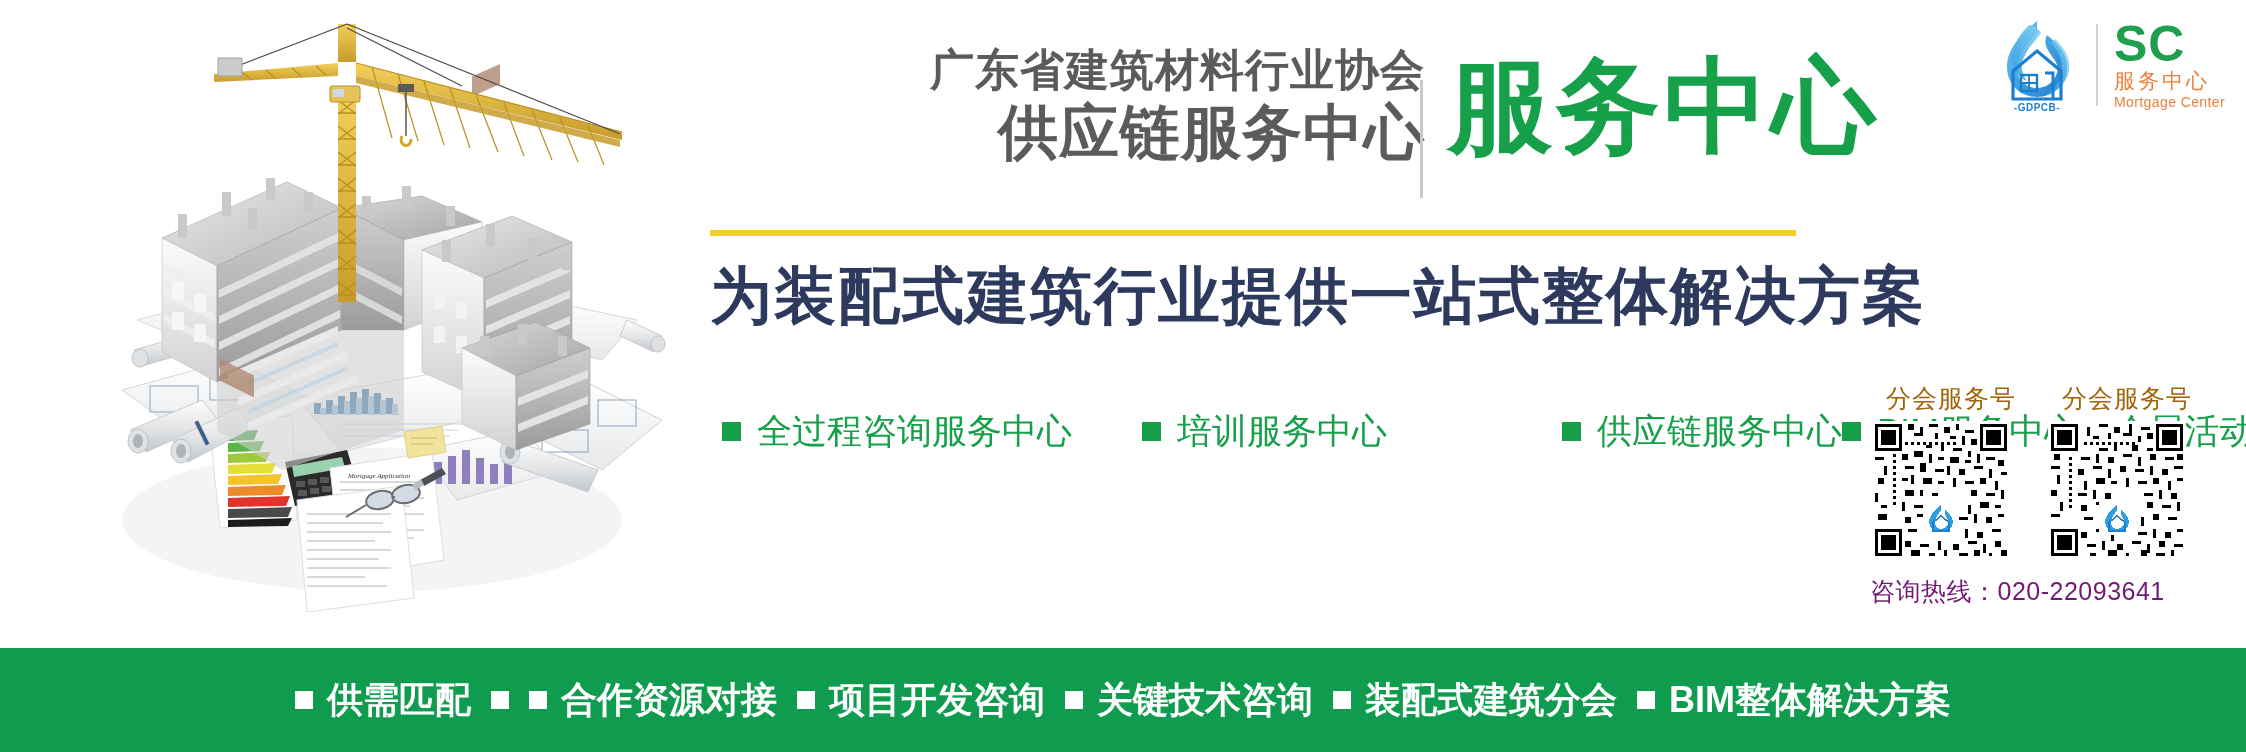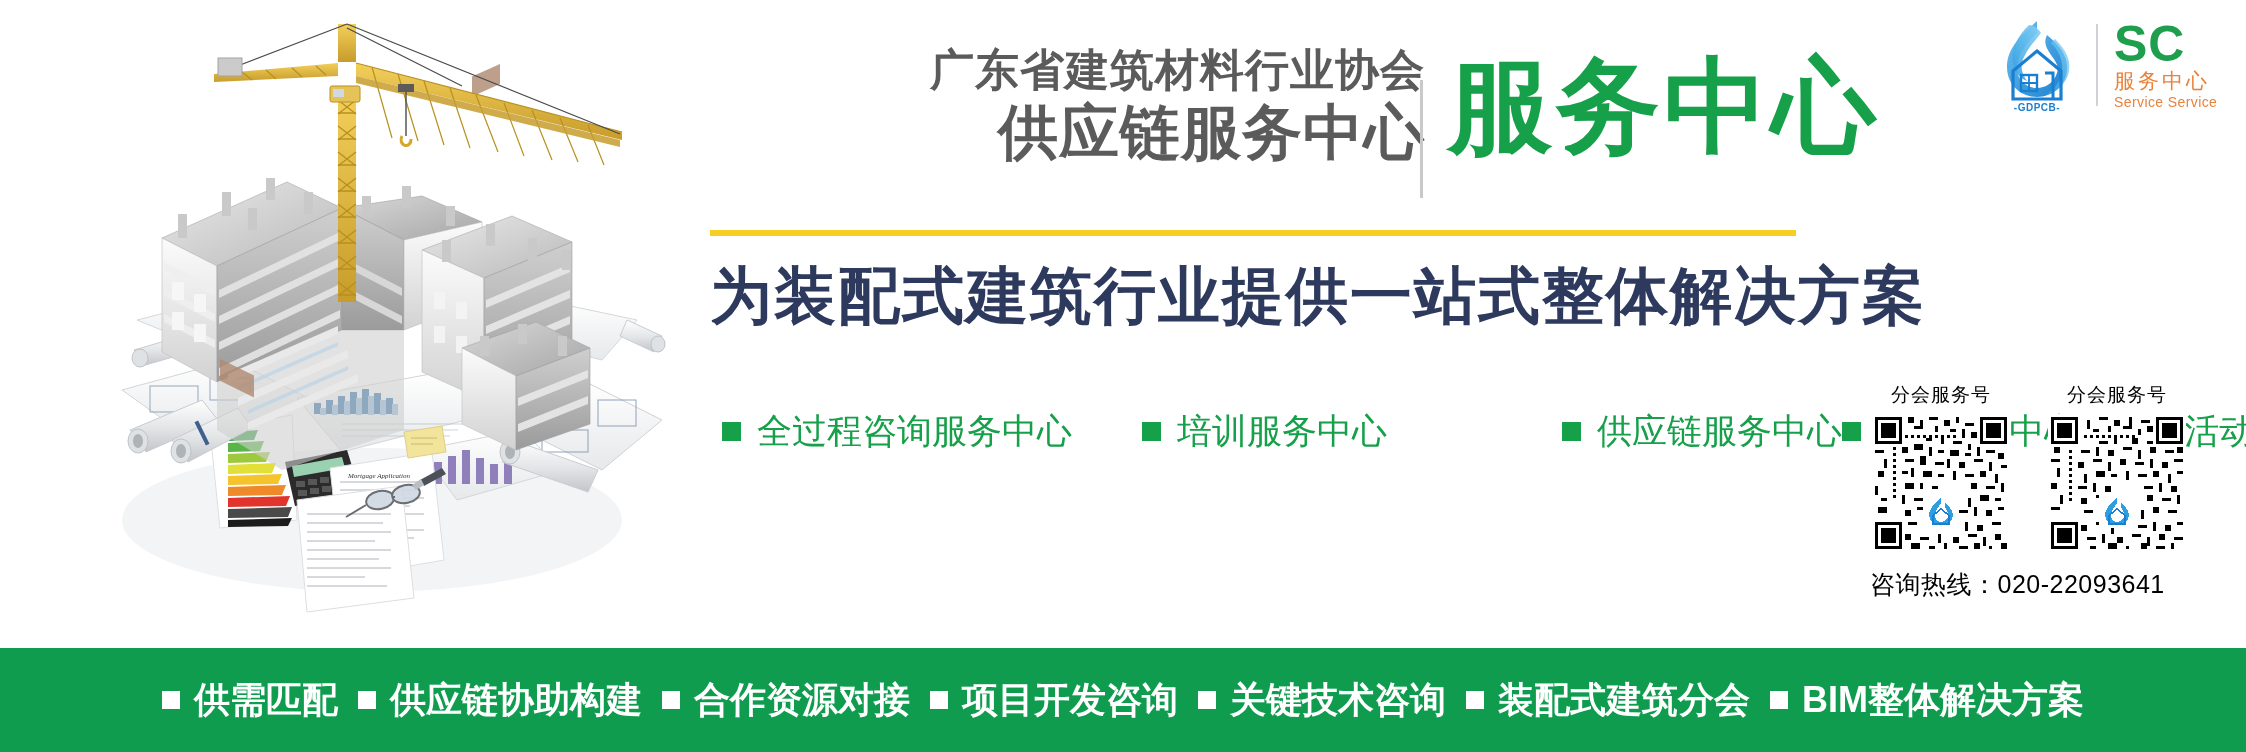--- a/index.html
+++ b/index.html
@@ -70,26 +70,26 @@
   #logo-sep{ width:2px; height:82px; background:#cfd3d8; margin:0 16px 0 6px; flex:0 0 auto; }
   #logo-text{ display:flex; flex-direction:column; justify-content:center; }
   #logo-sc{ font-size:50px; line-height:48px; font-weight:bold; color:#1f9e4d; letter-spacing:1px; }
   #logo-cn{ font-size:21px; line-height:26px; color:#e8823c; letter-spacing:3px; }
   #logo-en{ font-size:14px; line-height:17px; color:#e8823c; letter-spacing:.4px; }
 
   
   #qr-block{ position:absolute; left:1866px; top:382px; width:372px; }
   #qr-row{ display:flex; gap:26px; }
   .qr-item{ width:150px; }
-  .qr-label{ font-size:19px; color:#000000; text-align:center; letter-spacing:1px;
+  .qr-label{ font-size:25px; color:#a16207; text-align:right; letter-spacing:1px;
              margin-bottom:6px; white-space:nowrap; }
   .qr-img{ width:138px; height:138px; margin:0 auto; position:relative;
            background:#fff; }
   .qr-img svg{ display:block; }
-  #hotline{ margin-top:16px; font-size:25px; color:#000000; letter-spacing:.5px;
+  #hotline{ margin-top:16px; font-size:25px; color:#701a75; letter-spacing:.5px;
             white-space:nowrap; padding-left:4px; }
 
   
   #footer{
     position:absolute; left:0; top:648px; width:2246px; height:104px;
     background:#0f9c4f; display:flex; align-items:center; justify-content:center;
   }
   #footer-items{ display:flex; align-items:center; gap:20px; }
   .f-item{ display:flex; align-items:center; gap:14px;
            color:#ffffff; font-size:36px; font-weight:bold; white-space:nowrap; }
@@ -479,21 +479,21 @@
 
         <path d="M60 58 L68 58 L68 84" fill="none" stroke="#1b7fd0" stroke-width="3"></path>
 
         <text x="52" y="96" text-anchor="middle" font-family="Liberation Sans, sans-serif" font-size="10" font-weight="bold" fill="#1b7fd0" letter-spacing=".5">-GDPCB-</text>
       </svg>
     </div>
     <div id="logo-sep"></div>
     <div id="logo-text">
       <div id="logo-sc">SC</div>
       <div id="logo-cn">服务中心</div>
-      <div id="logo-en">Service Service</div>
+      <div id="logo-en">Mortgage Center</div>
     </div>
   </div>
 
   <div id="qr-block">
     <div id="qr-row">
       <div class="qr-item">
         <div class="qr-label">分会服务号</div>
         <div class="qr-img">
           <svg viewBox="0 0 46 46" width="138" height="138" shape-rendering="crispEdges" xmlns="http://www.w3.org/2000/svg">
             <rect width="46" height="46" fill="#fff"></rect>
@@ -762,21 +762,20 @@
   </div>
 
   <div id="footer">
     <div id="footer-items">
       <div class="f-item">
         <span class="bullet"></span>
         <span>供需匹配</span>
       </div>
       <div class="f-item">
         <span class="bullet"></span>
-        <span>供应链协助构建</span>
       </div>
       <div class="f-item">
         <span class="bullet"></span>
         <span>合作资源对接</span>
       </div>
       <div class="f-item">
         <span class="bullet"></span>
         <span>项目开发咨询</span>
       </div>
       <div class="f-item">

